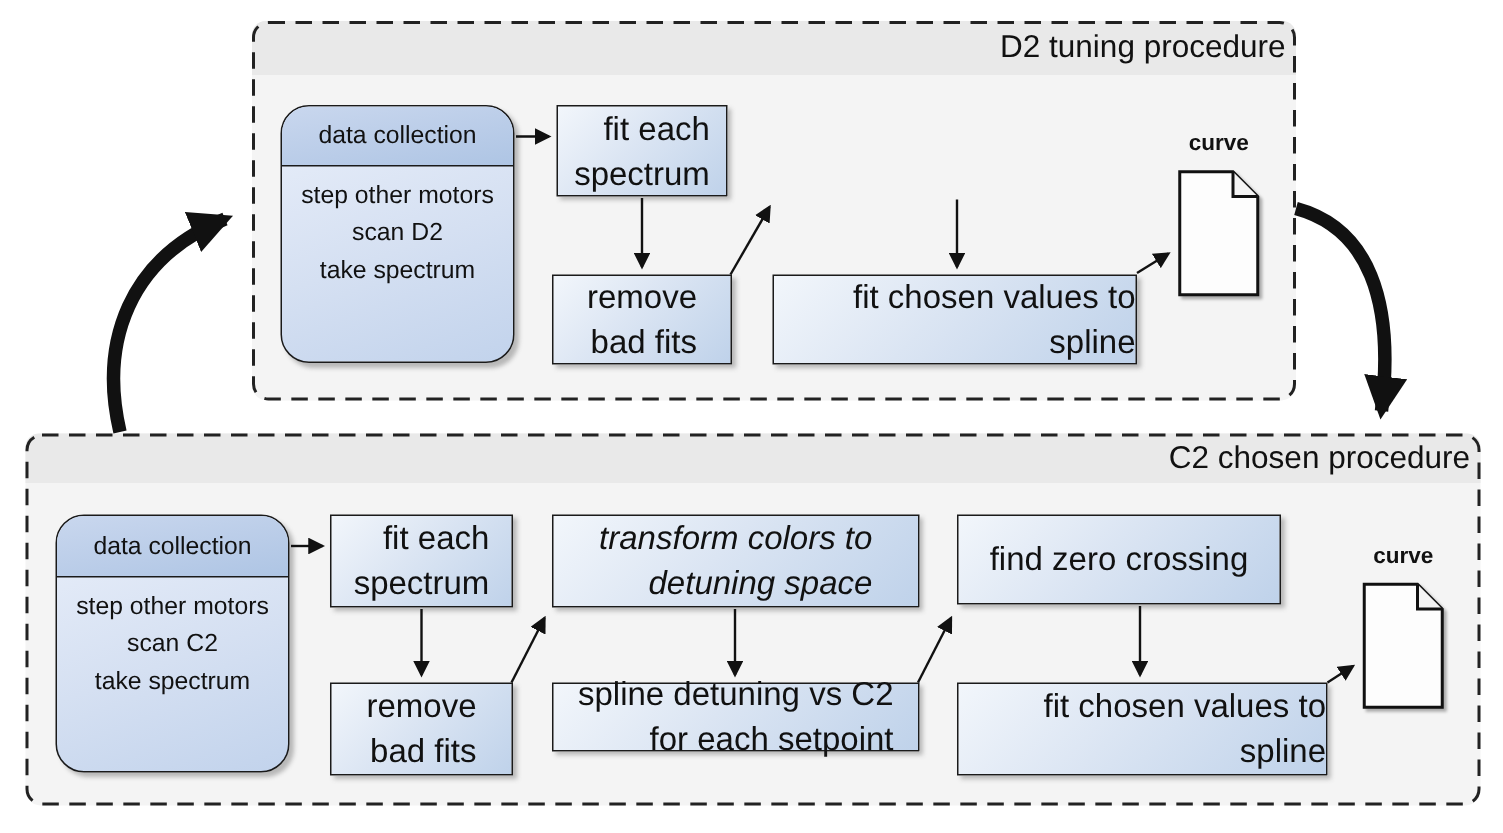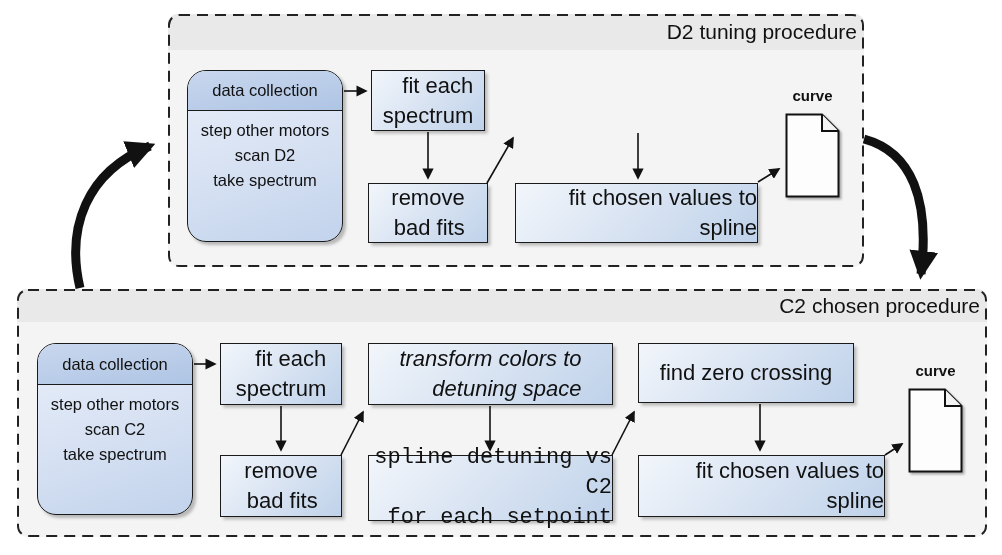--- a/index.html
+++ b/index.html
@@ -94,21 +94,21 @@
 
   <div class="pbox" style="left:220px;top:343px;width:122px;height:62px;">fit each
 spectrum</div>
 
   <div class="pbox" style="left:220px;top:455px;width:122px;height:62px;">remove
 bad fits</div>
 
   <div class="pbox" style="left:368px;top:343px;width:245px;height:62px;font-style:italic;">transform colors to
 detuning space</div>
 
-  <div class="pbox" style="left:368px;top:455px;width:245px;height:66px;font-family:Liberation Mono, monospace;">spline detuning vs C2
+  <div class="pbox" style="left:368px;top:455px;width:245px;height:46px;">spline detuning vs C2
 for each setpoint</div>
 
   <div class="pbox" style="left:638px;top:343px;width:216px;height:60px;">find zero crossing</div>
 
   <div class="pbox" style="left:638px;top:455px;width:247px;height:62px;">fit chosen values to spline</div>
 
   <div class="curve-label" style="left:898px;top:362px;width:75px;">curve</div>
 
   <svg class="docicon" style="left:908px;top:388px;" width="55" height="85" viewBox="0 0 55 85">
     <path d="M1.5,1.5 H37 L53.5,18 V83.5 H1.5 Z" fill="#fdfdfd" stroke="#111" stroke-width="2"></path>

